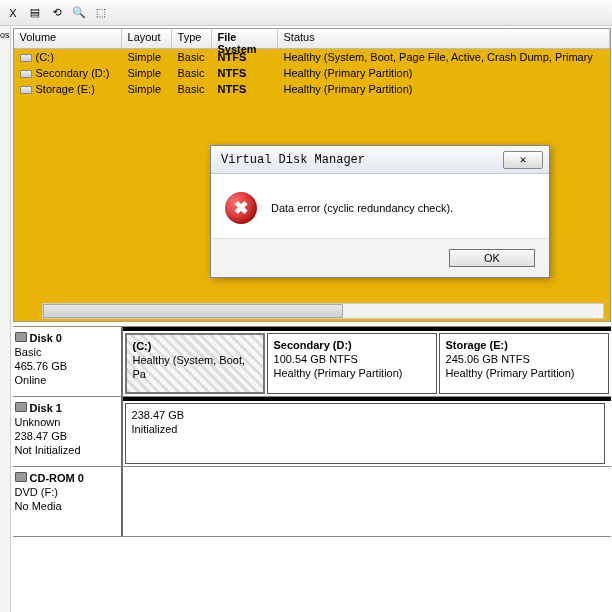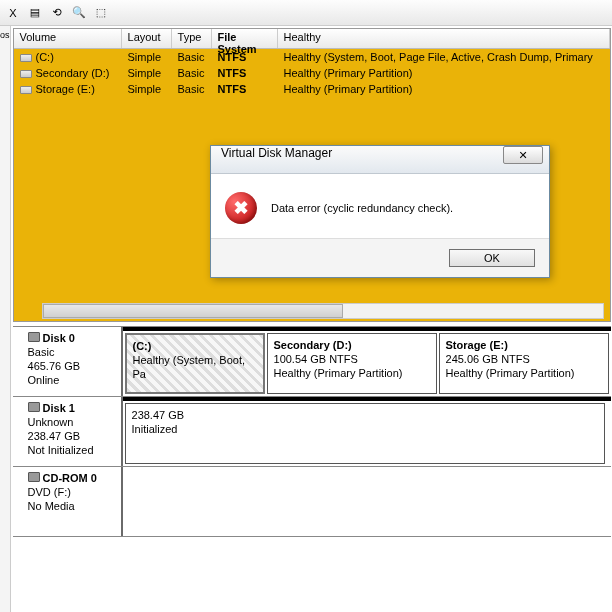--- a/index.html
+++ b/index.html
@@ -17,30 +17,30 @@
 .col-vol { width: 108px; }
 .col-layout { width: 50px; }
 .col-type { width: 40px; }
 .col-fs { width: 66px; font-weight: bold; }
 .col-status { flex: 1; }
 .drive-icon { display: inline-block; width: 12px; height: 8px; background: linear-gradient(#eee,#ccc); border: 1px solid #888; border-radius: 1px; margin-right: 4px; position: relative; top: 1px; }
 .scroll-hint { position: absolute; bottom: 2px; left: 28px; right: 6px; height: 16px; border: 1px solid #ccc; background: #f2f2f2; }
 .scroll-thumb { position: absolute; left: 0; top: 0; bottom: 0; width: 300px; background: linear-gradient(#e8e8e8,#d0d0d0); border: 1px solid #aaa; }
 .disk-panel { border-top: 1px solid #888; margin: 4px 2px 0 2px; display: flex; flex-direction: column; }
 .disk-row { display: flex; border-bottom: 1px solid #888; min-height: 70px; }
-.disk-info { width: 110px; border-right: 2px solid #6a6a6a; padding: 4px 15px; font-size: 11px; line-height: 14px; }
+.disk-info { width: 110px; border-right: 2px solid #6a6a6a; padding: 4px 2px; font-size: 11px; line-height: 14px; }
 .disk-info .title { font-weight: bold; }
 .disk-info .dicon { display: inline-block; width: 12px; height: 10px; background: #999; border: 1px solid #555; margin-right: 3px; border-radius: 1px; }
 .disk-parts { flex: 1; display: flex; padding: 2px; gap: 2px; }
 .black-band { border-top: 4px solid #000; }
 .part { border: 1px solid #555; padding: 4px 6px; font-size: 11px; line-height: 14px; background: #fff; position: relative; }
 .part.hatched { background-image: repeating-linear-gradient(45deg,#ddd,#ddd 3px,#f7f7f7 3px,#f7f7f7 7px); border: 2px solid #777; }
 .part .ptitle { font-weight: bold; }
 .dialog { position: absolute; top: 145px; left: 210px; width: 340px; background: #f4f4f4; border: 1px solid #6b8aa0; box-shadow: 2px 2px 8px rgba(0,0,0,0.3); }
-.dialog-titlebar { height: 28px; background: linear-gradient(#fbfbfb,#e2e8ee); border-bottom: 1px solid #c0c8d0; display: flex; padding: 0 6px 0 10px; font-size: 12px; }
+.dialog-titlebar { height: 28px; background: linear-gradient(#fbfbfb,#e2e8ee); border-bottom: 1px solid #c0c8d0; display: flex; align-items: center; padding: 0 6px 0 10px; font-size: 12px; font-family: Liberation Mono, monospace; }
 .dialog-titlebar .spacer { flex: 1; }
 .close-btn { width: 40px; height: 18px; border: 1px solid #888; border-radius: 2px; background: linear-gradient(#fff,#dcdcdc); display: flex; align-items: center; justify-content: center; cursor: pointer; font-size: 11px; }
 .dialog-body { padding: 18px 14px 14px 14px; display: flex; align-items: center; gap: 14px; background: #fff; border-bottom: 1px solid #ddd; }
 .err-icon { width: 32px; height: 32px; border-radius: 50%; background: radial-gradient(circle at 30% 30%, #ff6b6b, #b30000); display: flex; align-items: center; justify-content: center; color: #fff; font-weight: bold; font-size: 18px; box-shadow: inset -2px -2px 4px rgba(0,0,0,0.3); }
 .dialog-footer { padding: 10px 14px; display: flex; justify-content: flex-end; }
 .ok-btn { width: 86px; height: 18px; border: 1px solid #707070; background: linear-gradient(#f8f8f8,#e0e0e0); cursor: pointer; font-size: 11px; }
 </style>
 </head>
 <body>
 
@@ -54,21 +54,21 @@
 
 <div class="layout">
   <div class="left-rail">os</div>
   <div class="main">
     <div class="volume-list">
       <div class="vl-header">
         <div class="col-vol">Volume</div>
         <div class="col-layout">Layout</div>
         <div class="col-type">Type</div>
         <div class="col-fs">File System</div>
-        <div class="col-status">Healthy</div>
+        <div class="col-status">Status</div>
       </div>
       <div id="vl-rows">
           <div class="vl-row">
             <div class="col-vol"><span class="drive-icon"></span><span>(C:)</span></div>
             <div class="col-layout">Simple</div>
             <div class="col-type">Basic</div>
             <div class="col-fs">NTFS</div>
             <div class="col-status">Healthy (System, Boot, Page File, Active, Crash Dump, Primary</div>
           </div>
           <div class="vl-row">

